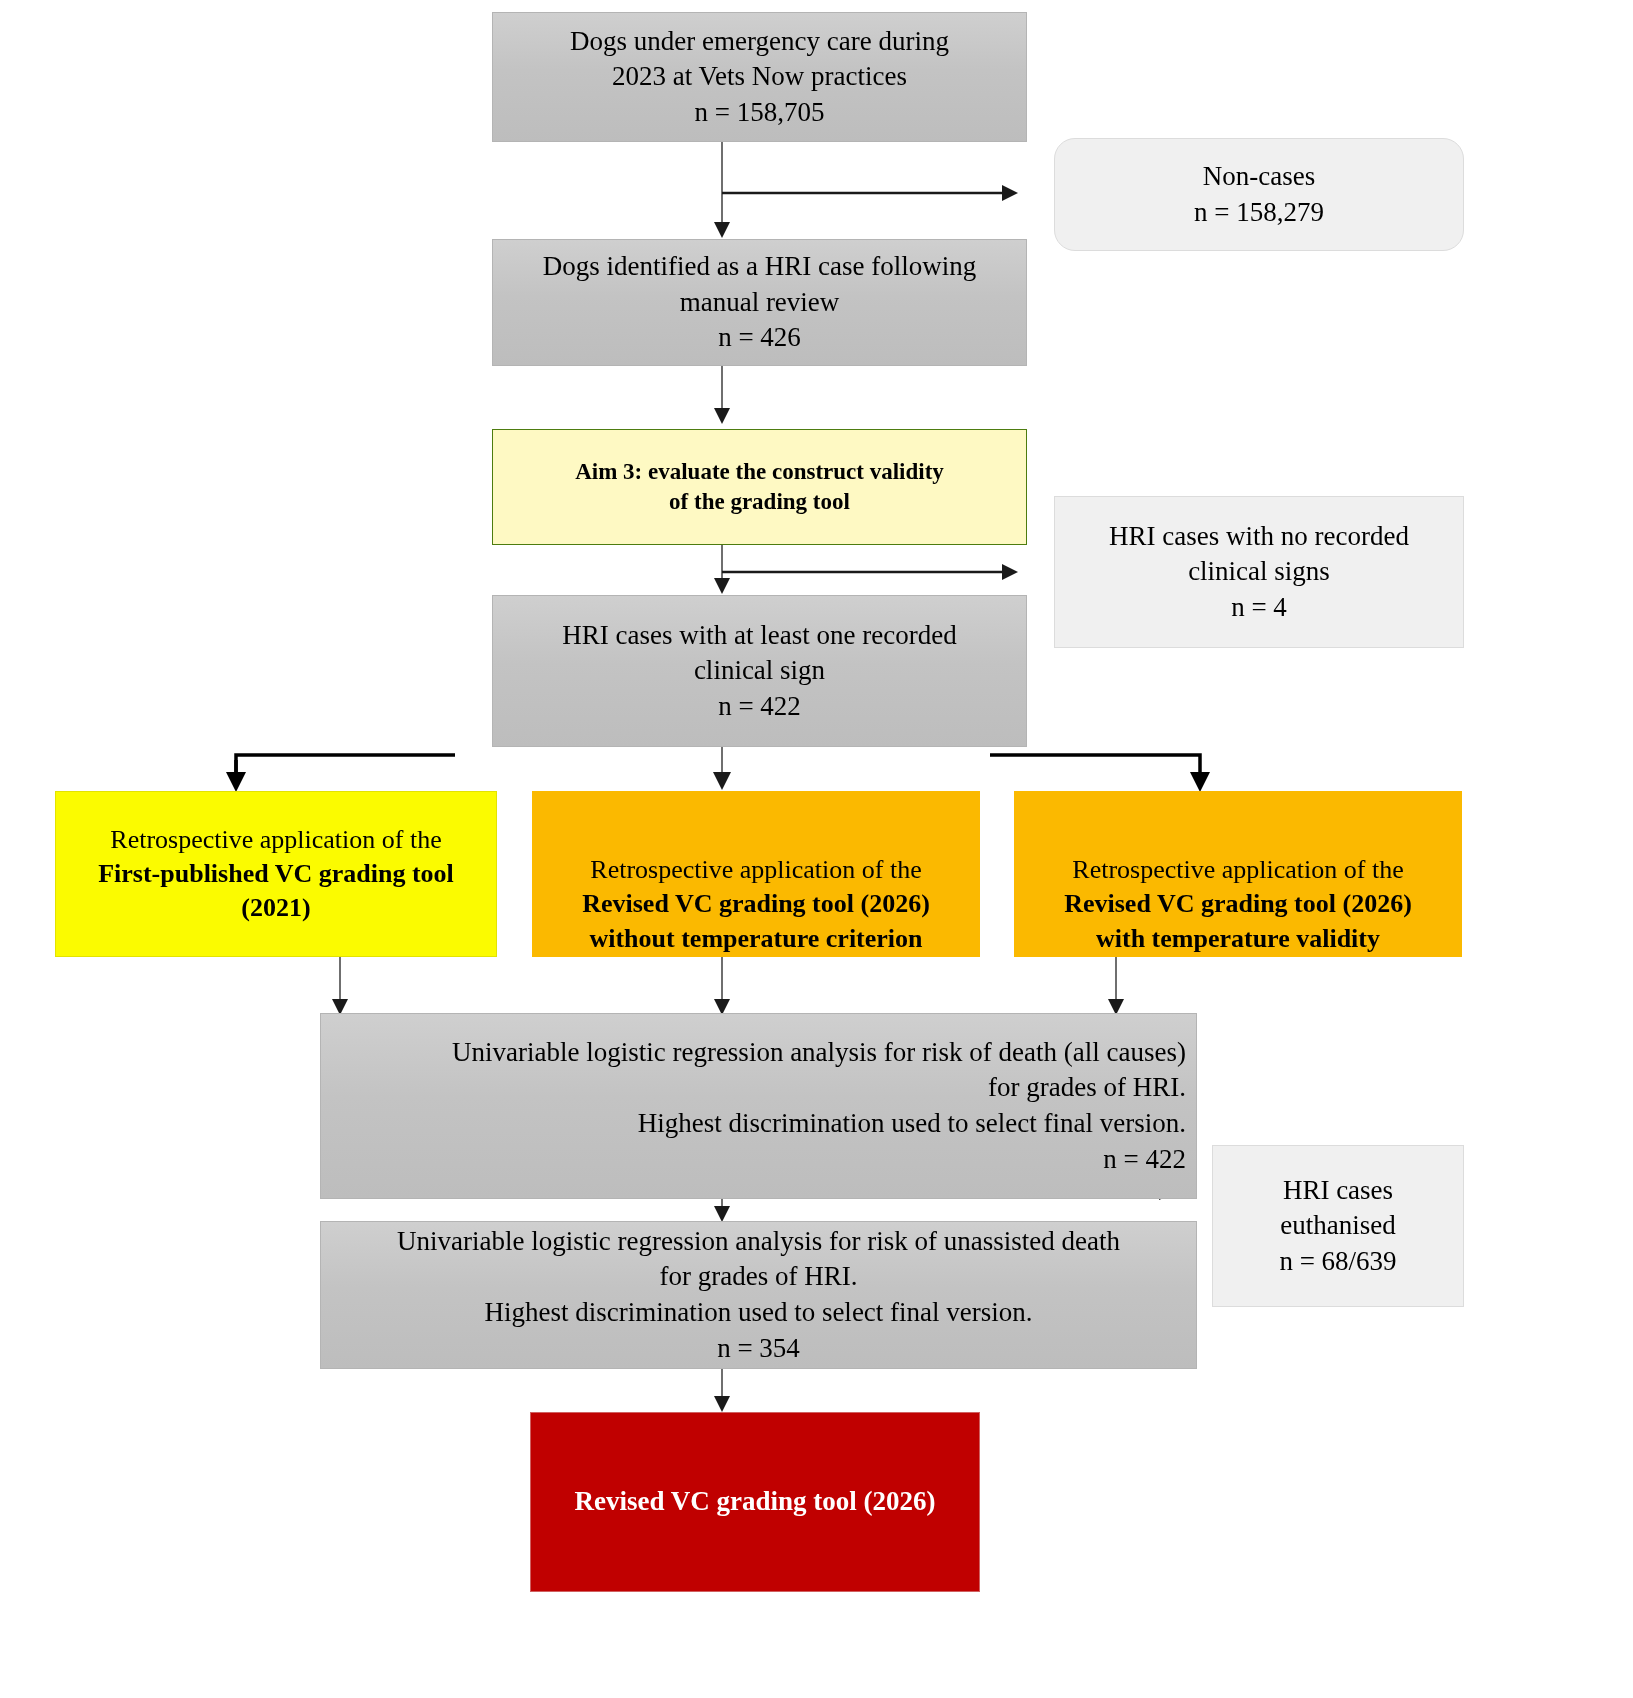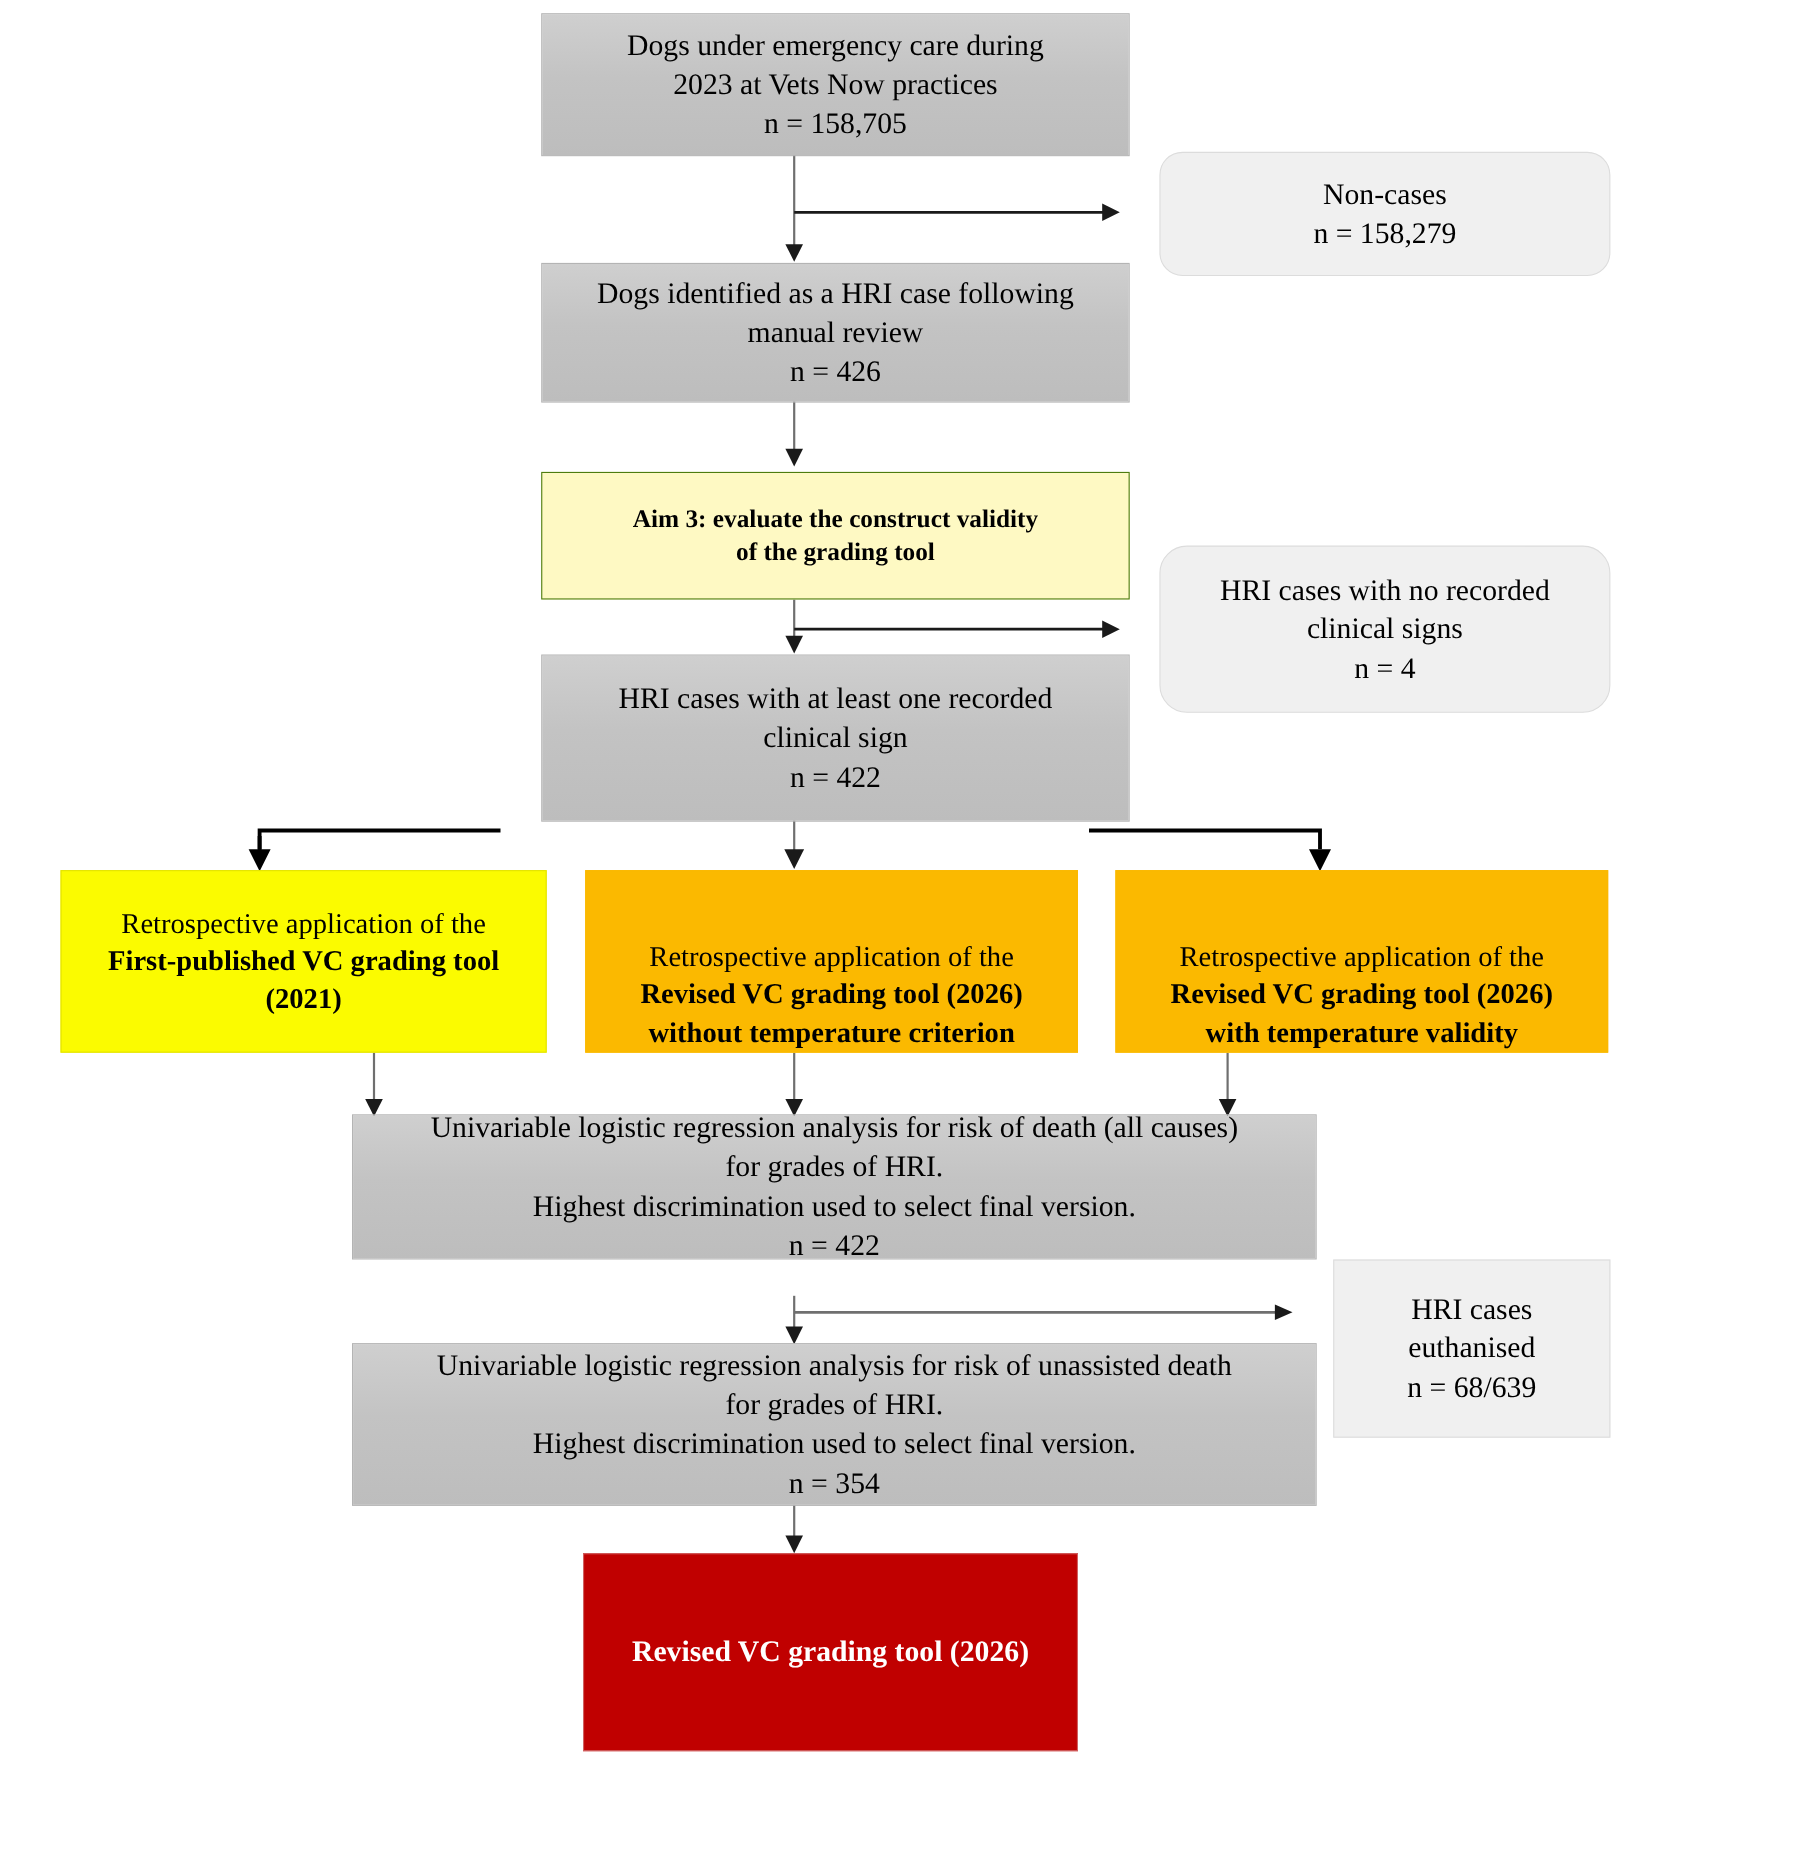--- a/index.html
+++ b/index.html
@@ -187,21 +187,21 @@
     <span class="txt"><span>Dogs identified as a HRI case following</span>
 <span>manual review</span>
 <span>n = 426</span></span>
   </div>
 
   <div class="node blue" style="left:455px; top:429px; width:535px; height:116px;">
     <span class="txt"><span>Aim 3: evaluate the construct validity</span>
 <span>of the grading tool</span></span>
   </div>
 
-  <div class="node pale" style="left:1017px; top:496px; width:410px; height:152px;border-radius:25px;">
+  <div class="node pale" style="left:1017px; top:496px; width:410px; height:152px;">
     <span class="txt"><span>HRI cases with no recorded</span>
 <span>clinical signs</span>
 <span>n = 4</span></span>
   </div>
 
   <div class="node grey" style="left:455px; top:595px; width:535px; height:152px;justify-content:flex-end;">
     <span class="txt"><span>HRI cases with at least one recorded</span>
 <span>clinical sign</span>
 <span>n = 422</span></span>
   </div>
@@ -217,21 +217,21 @@
 <span class="b">Revised VC grading tool (2026)</span>
 <span class="b">without temperature criterion</span></span>
   </div>
 
   <div class="node orange" style="left:977px; top:791px; width:448px; height:166px;">
     <span class="txt"><span>Retrospective application of the</span>
 <span class="b">Revised VC grading tool (2026)</span>
 <span class="b">with temperature validity</span></span>
   </div>
 
-  <div class="node grey" style="left:283px; top:1013px; width:877px; height:132px;">
+  <div class="node grey" style="left:283px; top:1013px; width:877px; height:186px;text-align:right;">
     <span class="txt"><span>Univariable logistic regression analysis for risk of death (all causes)</span>
 <span>for grades of HRI.</span>
 <span>Highest discrimination used to select final version.</span>
 <span>n = 422</span></span>
   </div>
 
   <div class="node pale" style="left:1175px; top:1145px; width:252px; height:162px;">
     <span class="txt"><span>HRI cases euthanised</span>
 <span>n = 68/639</span></span>
   </div>

